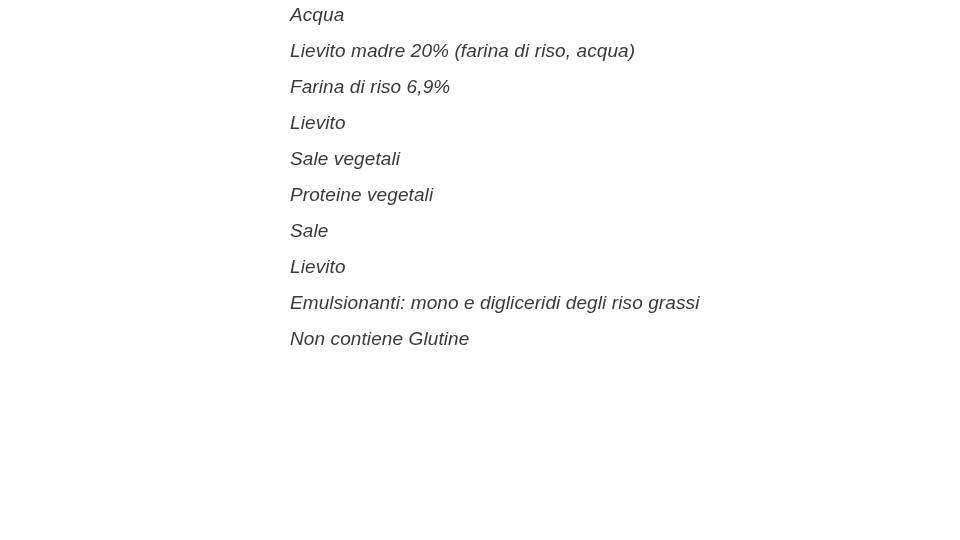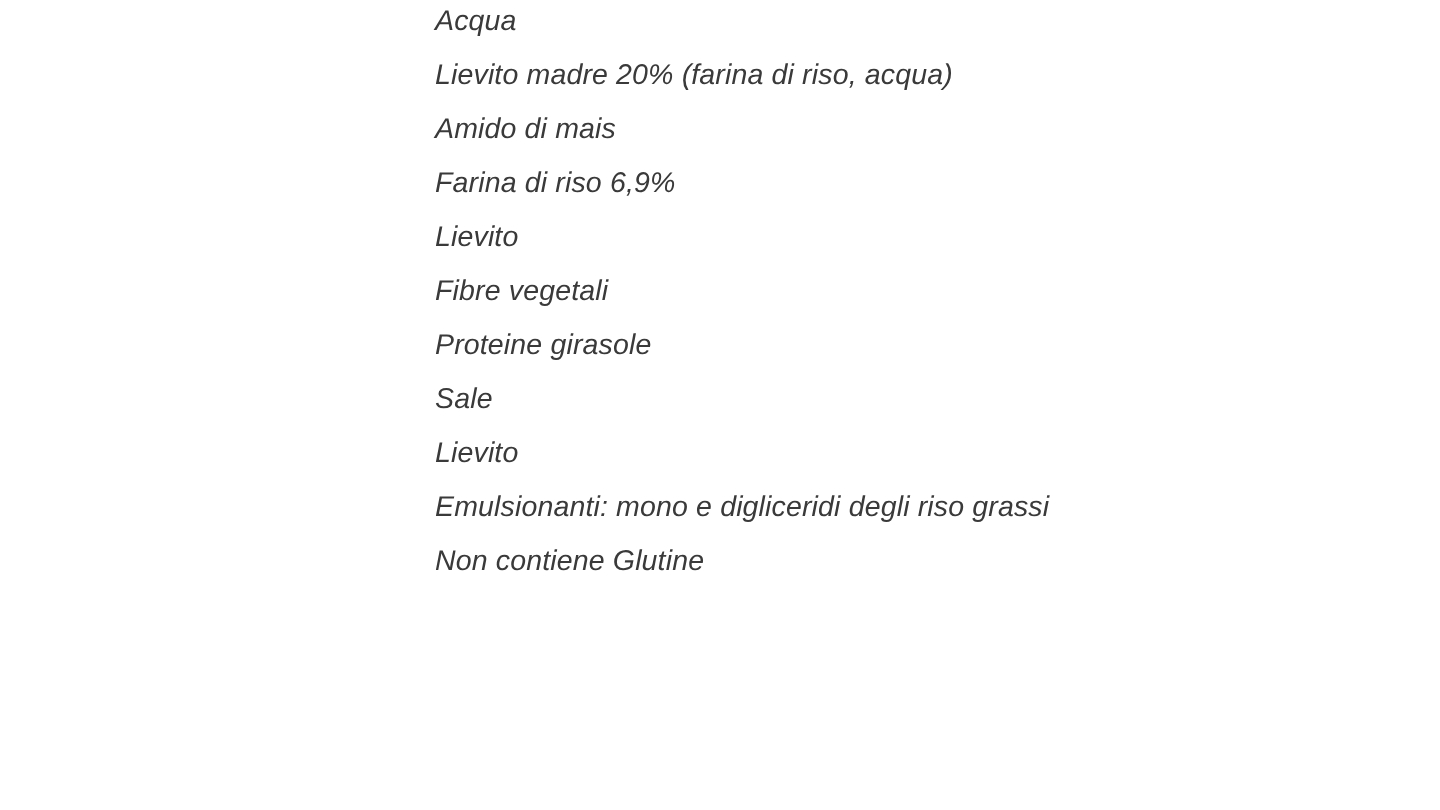--- a/index.html
+++ b/index.html
@@ -28,22 +28,21 @@
     white-space: nowrap;
     letter-spacing: 0.1px;
   }
 </style>
 </head>
 <body>
 
 <div class="ingredients-panel">
   <div class="ingredient-line">Acqua</div>
   <div class="ingredient-line">Lievito madre 20% (farina di riso, acqua)</div>
-  <div class="ingredient-line">Amido di mais</div>
   <div class="ingredient-line">Farina di riso 6,9%</div>
   <div class="ingredient-line">Lievito</div>
-  <div class="ingredient-line">Fibre vegetali</div>
-  <div class="ingredient-line">Proteine girasole</div>
+  <div class="ingredient-line">Sale vegetali</div>
+  <div class="ingredient-line">Proteine vegetali</div>
   <div class="ingredient-line">Sale</div>
   <div class="ingredient-line">Lievito</div>
   <div class="ingredient-line">Emulsionanti: mono e digliceridi degli riso grassi</div>
   <div class="ingredient-line">Non contiene Glutine</div>
 </div>
 
 </body></html>

